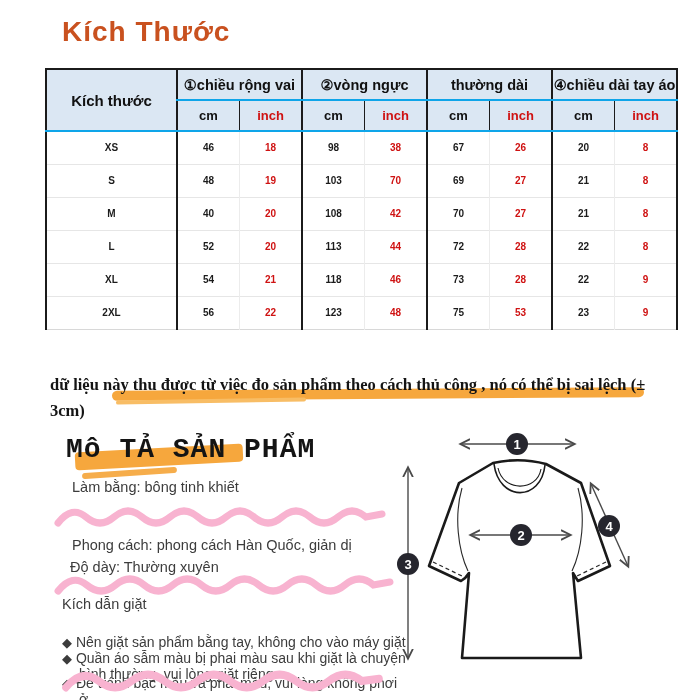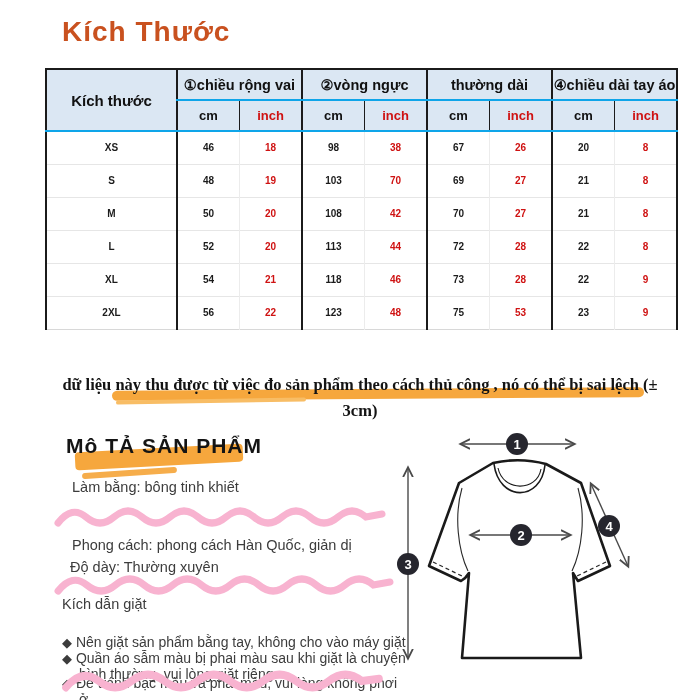--- a/index.html
+++ b/index.html
@@ -24,32 +24,32 @@
   .size-table .grp-start { border-left:2px solid #1b1b1b; }
   .size-table thead .unit-sep { border-left:1.5px solid #1b1b1b; }
   .size-table thead .unit { font-size:13px; }
   .size-table tbody td { height:33px; font-size:10px; font-weight:bold; color:#1b1b1b;
                          border-top:1px solid #e6e6e6;margin-top:12px; }
   .size-table tbody tr:first-child td { border-top:none; }
   .size-table tbody .sub { border-left:1px solid #ececec; }
   .size-table .red { color:#cf1212; }
 
   
-  .note { position:absolute; left:50px; top:372px; width:620px; text-align:center;
+  .note { position:absolute; left:50px; top:372px; width:620px; 
           font-family:"Liberation Serif", serif; font-weight:bold; font-size:16.5px;
           color:#141414; line-height:26px; }
   .note-hl-main { position:absolute; left:112px; top:389px; width:532px; height:10px;
                   background:#f6a73d; border-radius:5px; transform:rotate(-0.4deg); z-index:0; }
   .note-hl-streak { position:absolute; left:116px; top:399px; width:190px; height:4px;
                     background:#f8bd65; border-radius:3px; transform:rotate(-1deg); z-index:0; }
   .note span { position:relative; z-index:1; }
 
   
-  .desc-heading { position:absolute; left:66px; top:434px; font-family:Liberation Sans, sans-serif;
-                  font-weight:bold; font-size:21px; letter-spacing:1px; color:#141414; z-index:2; }
+  .desc-heading { position:absolute; left:66px; top:434px; font-family:Liberation Mono, monospace;
+                  font-weight:bold; font-size:28px; letter-spacing:1px; color:#141414; z-index:2; }
   .head-hl-main { position:absolute; left:75px; top:448px; width:168px; height:18px;
                   background:#f6a73d; border-radius:4px; transform:rotate(-3deg); z-index:1; }
   .head-hl-streak { position:absolute; left:82px; top:470px; width:95px; height:6px;
                     background:#f6ad4b; border-radius:3px; transform:rotate(-4deg); z-index:1; }
 
   .desc-line { position:absolute; color:#3c3c3c; font-size:14.5px; }
   .line-material  { left:72px; top:479px; }
   .line-style     { left:72px; top:537px; }
   .line-thickness { left:70px; top:559px; }
   .wash-title     { left:62px; top:596px; }
@@ -127,21 +127,21 @@
           <td class="sub red">19</td>
           <td class="grp-start">103</td>
           <td class="sub red">70</td>
           <td class="grp-start">69</td>
           <td class="sub red">27</td>
           <td class="grp-start">21</td>
           <td class="sub red">8</td>
         </tr>
         <tr>
           <td>M</td>
-          <td class="grp-start">50</td>
+          <td class="grp-start">40</td>
           <td class="sub red">20</td>
           <td class="grp-start">108</td>
           <td class="sub red">42</td>
           <td class="grp-start">70</td>
           <td class="sub red">27</td>
           <td class="grp-start">21</td>
           <td class="sub red">8</td>
         </tr>
         <tr>
           <td>L</td>

